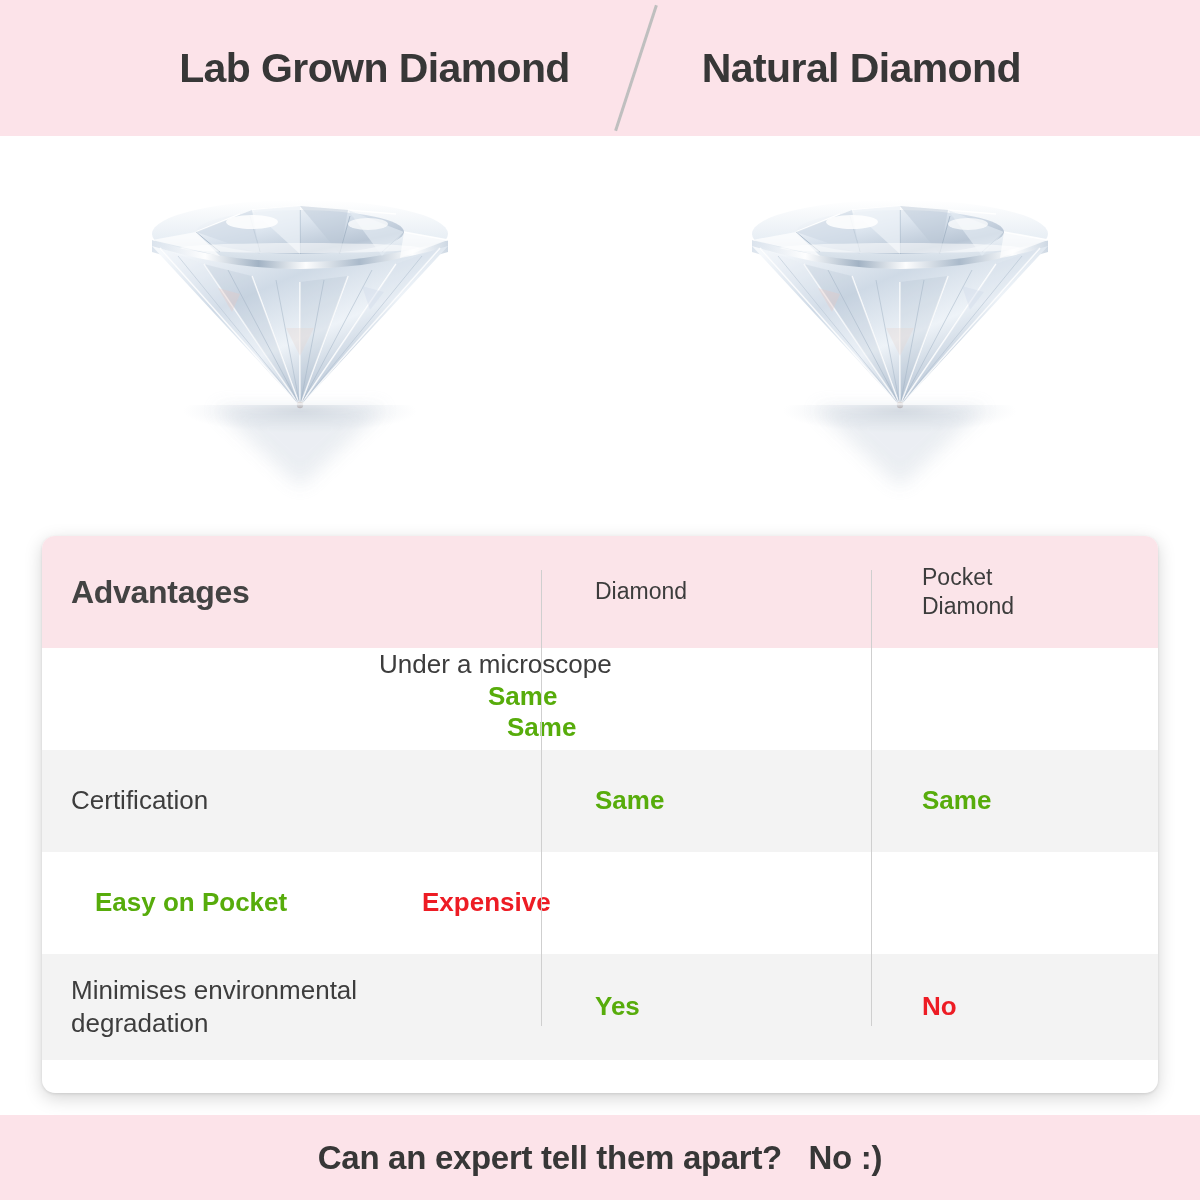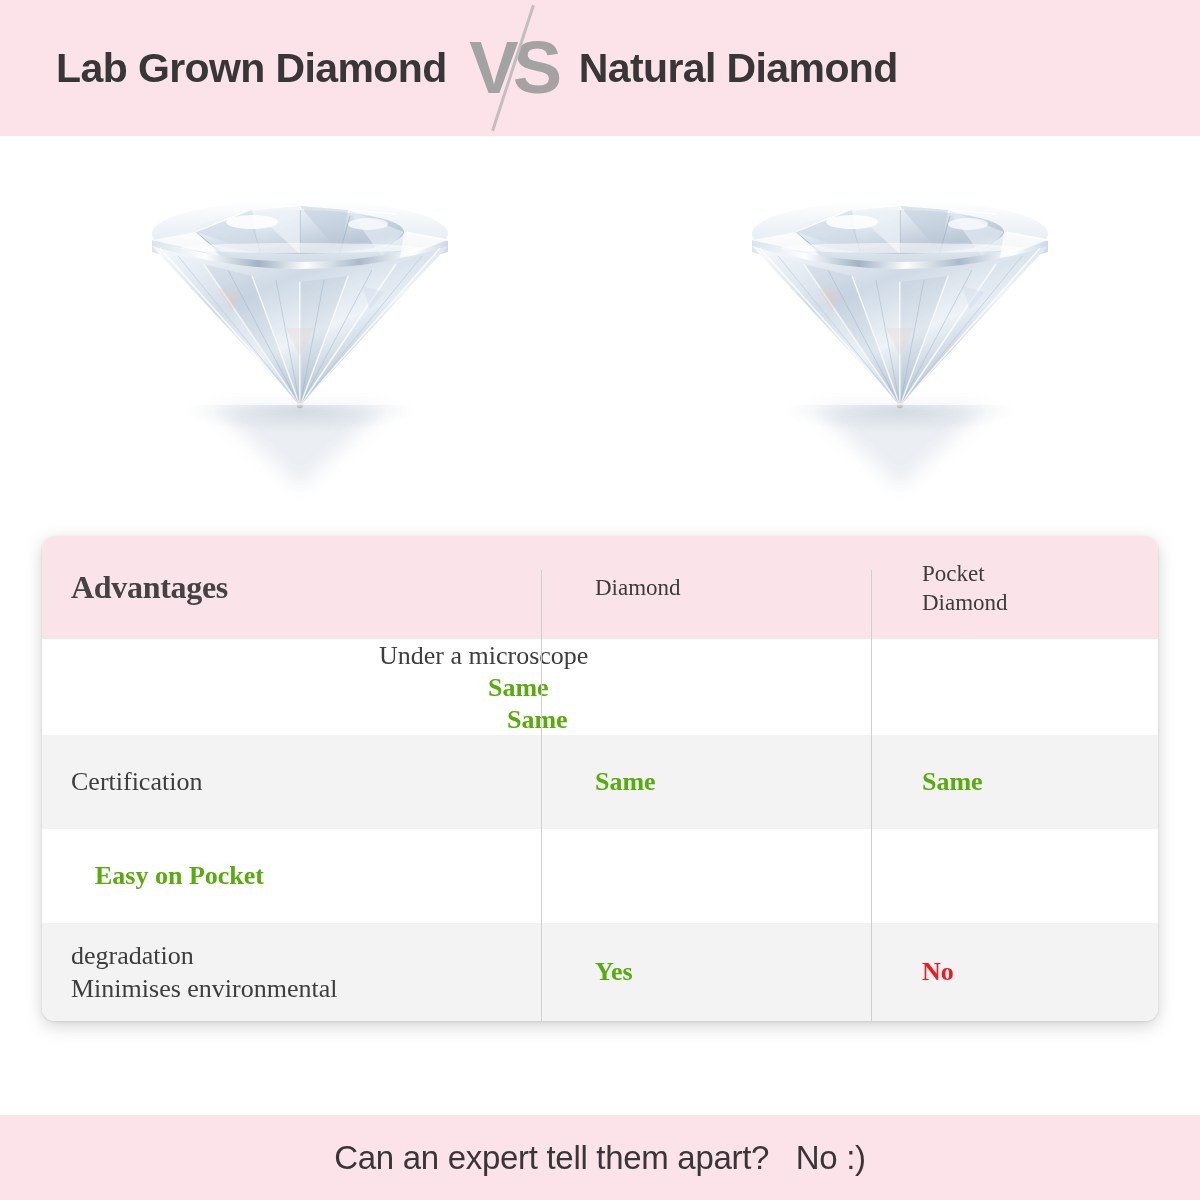--- a/index.html
+++ b/index.html
@@ -26,21 +26,21 @@
     background: #FCE3E9;
     display: flex;
     align-items: center;
     justify-content: center;
   }
 
   .header-inner {
     width: 1200px;
     display: flex;
     align-items: center;
-    justify-content: flex-start;
+    justify-content: center;
     padding: 0 56px;
   }
 
   .header-title {
     font-size: 41px;
     font-weight: 700;
     color: #373737;
     letter-spacing: -0.6px;
     white-space: nowrap;
     line-height: 1;
@@ -149,26 +149,25 @@
       rgba(255,255,255,0.95) 0%, rgba(255,255,255,0) 75%);
     pointer-events: none;
   }
 
   
   .card {
     position: absolute;
     left: 42px;
     top: 536px;
     width: 1116px;
-    height: 485px;
+    height: 557px;
     background: #ffffff;
     border-radius: 13px;
     box-shadow: 0 5px 18px rgba(0,0,0,0.17), 0 1px 3px rgba(0,0,0,0.10);
     overflow: hidden;
-    font-family: Liberation Serif, serif;
   }
 
   .table {
     width: 100%;
     height: 100%;
     position: relative;
     display: flex;
     flex-direction: column;
   }
 
@@ -240,35 +239,34 @@
     width: 1200px;
     height: 85px;
     background: #FCE3E9;
     display: flex;
     align-items: center;
     justify-content: center;
   }
 
   .footer-text {
     font-size: 33px;
-    font-weight: 400;
+    font-weight: 700;
     color: #373737;
     letter-spacing: -0.3px;
     white-space: pre;
   }
 </style>
 </head>
 <body>
 
 <div class="header-band">
   <div class="header-inner">
     <div class="header-title left">Lab Grown Diamond</div>
 
     <div class="vs-badge">
-      <span class="vs-text">VS</span>
       <span class="vs-slash"></span>
     </div>
 
     <div class="header-title right">Natural Diamond</div>
   </div>
 </div>
 
 <div class="diamond-area">
 
   <div class="diamond-cell">
@@ -465,27 +463,30 @@
       </div>
       <div class="col-nat">
         <span class="value-text good">Same</span>
       </div>
     </div>
 
     <div class="trow r2">
       <div class="col-lab">
         <span class="value-text good">Easy on Pocket</span>
       </div>
+      <div class="col-nat">
+        <span class="value-text bad">Expensive</span>
+      </div>
     </div>
 
     <div class="trow r3">
       <div class="col-feature">
         <div class="feature-text">
+          <div>Minimises environmental</div>
           <div>degradation</div>
-          <div>Minimises environmental</div>
         </div>
       </div>
       <div class="col-lab">
         <span class="value-text good">Yes</span>
       </div>
       <div class="col-nat">
         <span class="value-text bad">No</span>
       </div>
     </div>
 

